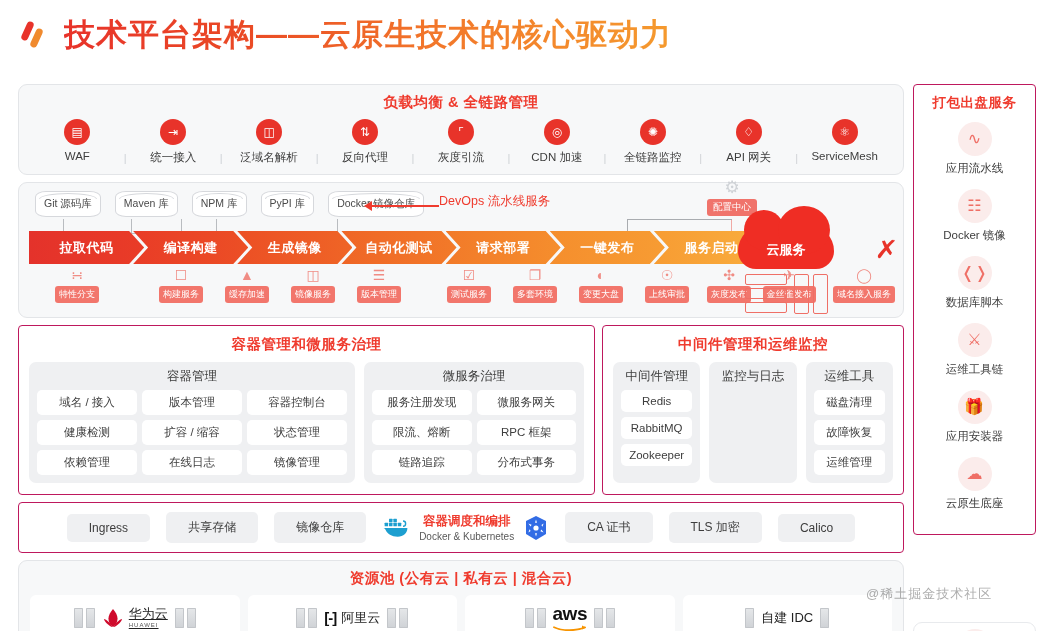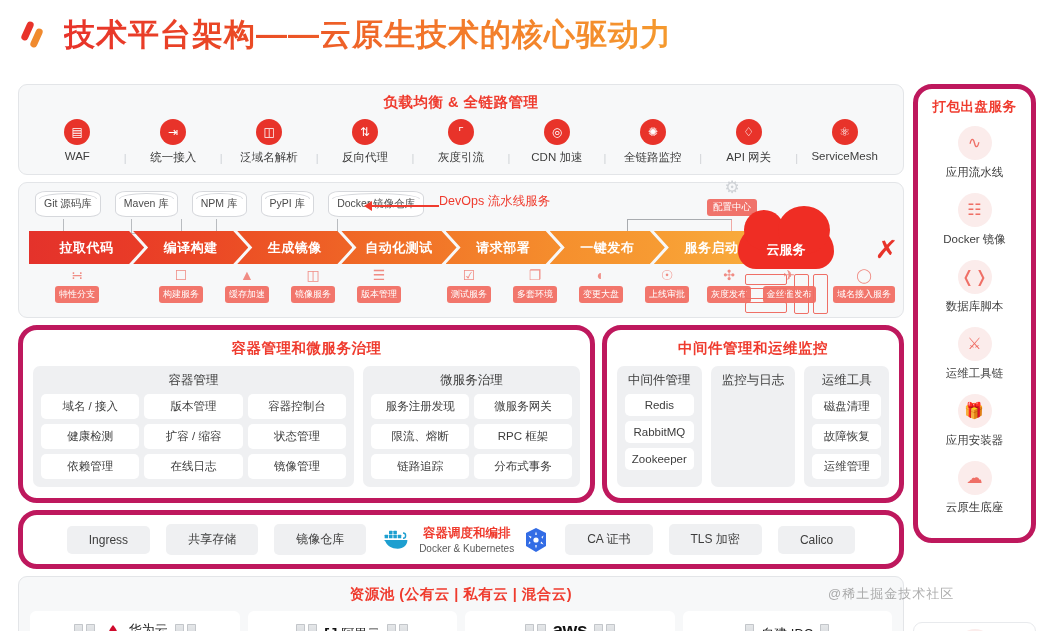--- a/index.html
+++ b/index.html
@@ -25,21 +25,21 @@
   }
 
   
   .stage { position: relative; width: 1048px; height: 560px; }
   .left-col { position: absolute; left: 18px; top: 22px; width: 886px; }
   .right-col { position: absolute; left: 913px; top: 22px; width: 123px; }
 
   .panel {
     background: #f7f8f9; border: 1px solid #e3e5e8; border-radius: 9px;
   }
-  .panel-white { background: #fff; border: 5px solid #be185d; border-radius: 19px; }
+  .panel-white { background: #fff; border: 1px solid #be185d; border-radius: 4px; }
 
   .sec-title {
     text-align: center; color: #ef3b2e; font-weight: bold; font-size: 14.5px;
     letter-spacing: .5px;
   }
 
   
   .topband { padding: 8px 0 9px; margin-bottom: 7px; }
   .topband .sec-title { margin-bottom: 7px; }
   .icon-row { display: flex; align-items: flex-start; justify-content: space-around; padding: 0 12px; }
@@ -194,21 +194,21 @@
     color: #ef6f66; font-size: 16px; line-height: 1;
   }
   .side-lb { font-size: 11.5px; color: #3d3d3d; white-space: nowrap; }
   .side-bottom {
     position: absolute; left: 913px; top: 560px; width: 123px;
     background: #fff; border: 1px solid #e8eaed; border-radius: 9px;
     padding: 6px 6px 8px; text-align: center;
   }
 
   .watermark {
-    position: absolute; left: 828px; top: 585px; font-size: 13px; color: #8d8d8d;
+    position: absolute; left: 866px; top: 585px; font-size: 13px; color: #8d8d8d;
     opacity: .72; white-space: nowrap; z-index: 40; letter-spacing: 1px;
   }
 </style>
 </head>
 <body>
 
 <div class="title-bar">
   <div class="logo-mark">
     <i class="b1"></i>
       <i class="b2"></i>

